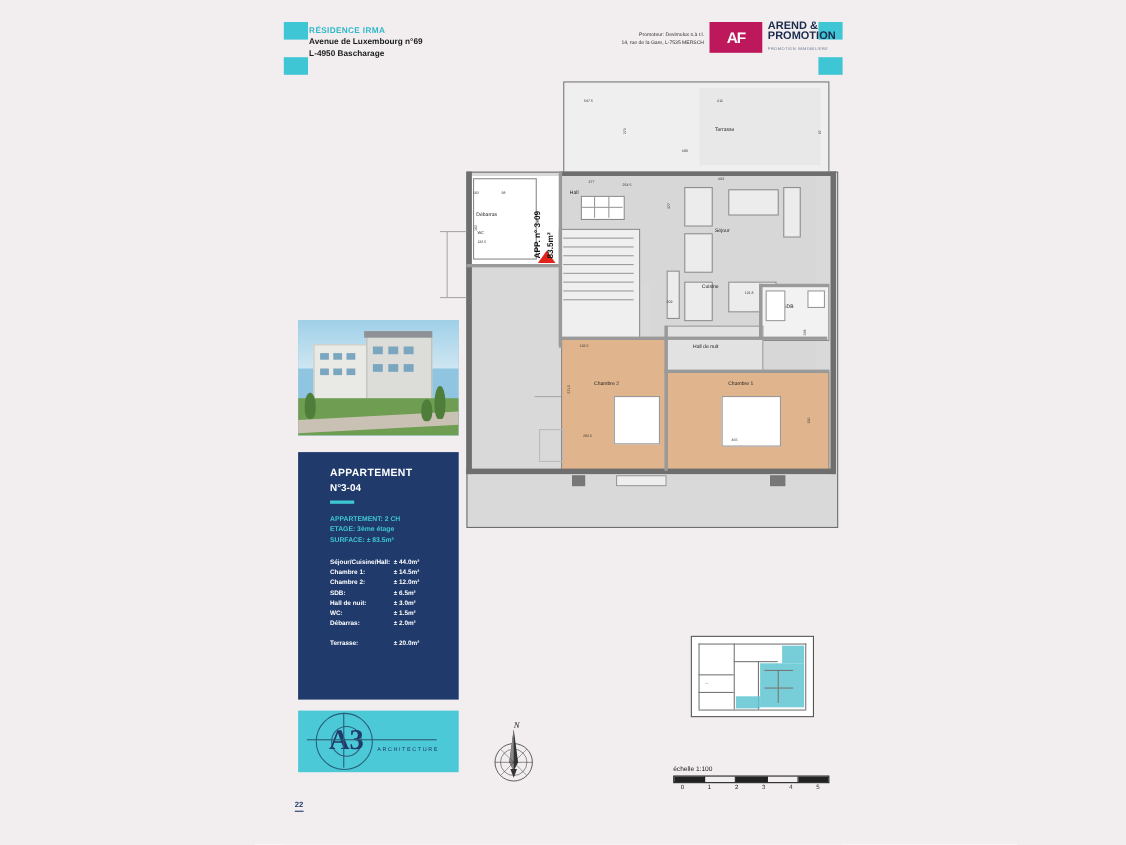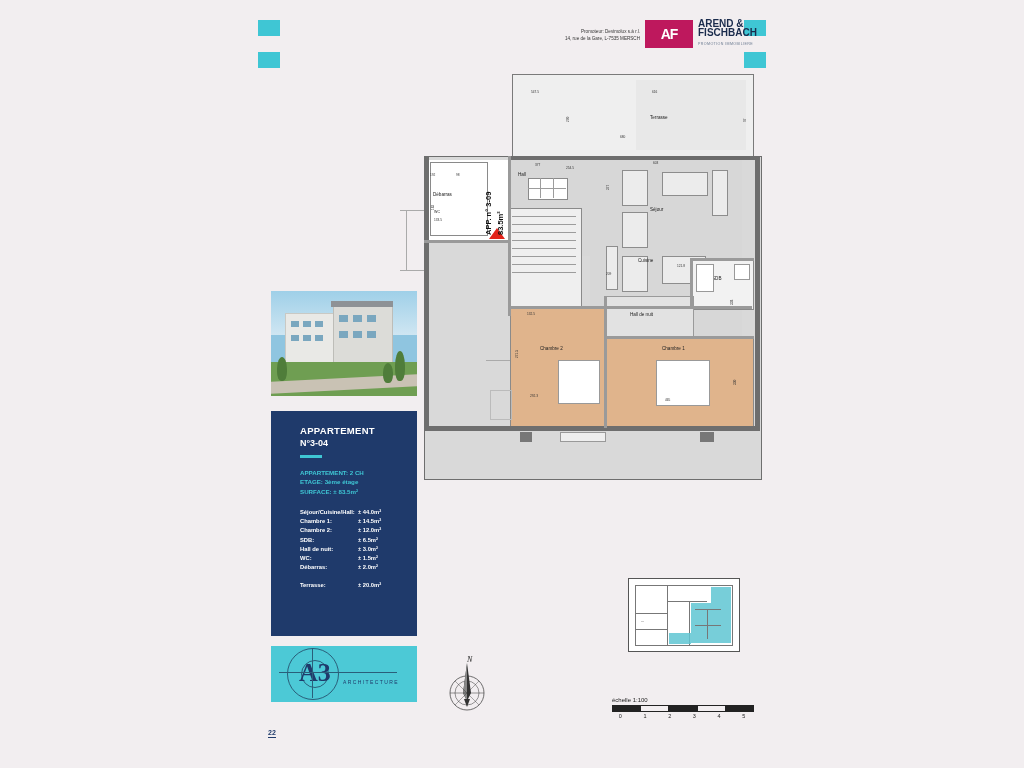--- a/index.html
+++ b/index.html
@@ -85,31 +85,36 @@
 <body>
 
 <div class="page">
   <div class="sheet"></div>
 
   <div class="hdr-accent-left"></div>
   <div class="hdr-accent-left2"></div>
   <div class="hdr-accent-right"></div>
   <div class="hdr-accent-right2"></div>
 
+  <div class="res-block">
+    <div class="res-title">RÉSIDENCE IRMA</div>
+    <div class="res-line">Avenue de Luxembourg n°69</div>
+    <div class="res-line">L-4950 Bascharage</div>
+  </div>
 
   <div class="promo">
     <div>Promoteur: Devimolux s.à r.l.</div>
     <div>14, rue de la Gare, L-7535 MERSCH</div>
   </div>
 
   <div class="logo-box">
     <div class="logo-mark">AF</div>
     <div class="logo-text">
       <div class="l1">AREND &amp;</div>
-      <div class="l1">FISCHBACH</div>
+      <div class="l1">PROMOTION</div>
       <div class="l2">PROMOTION IMMOBILIERE</div>
     </div>
   </div>
 
   <div class="photo">
     <div class="sky"></div>
     <div class="bld1"></div>
     <div class="bld2"></div>
     <div class="roof"></div>
     <div class="win" style="left:20px;top:30px;width:8px;height:6px;"></div>

